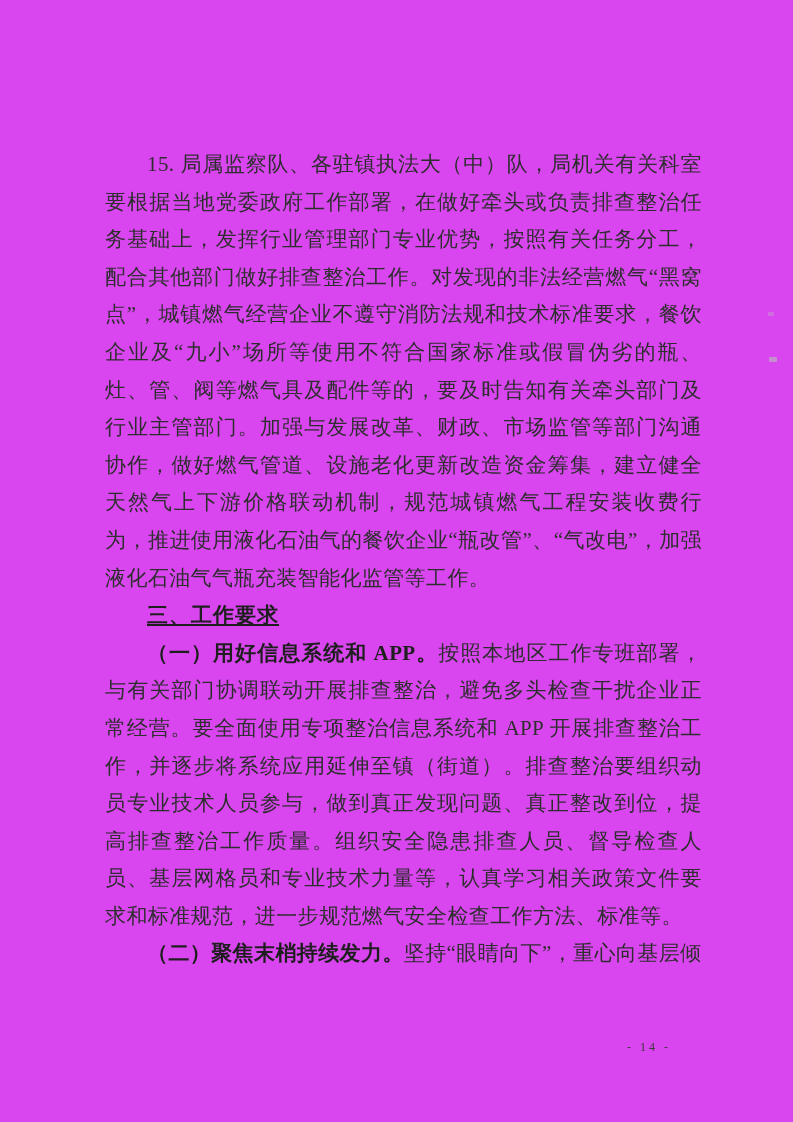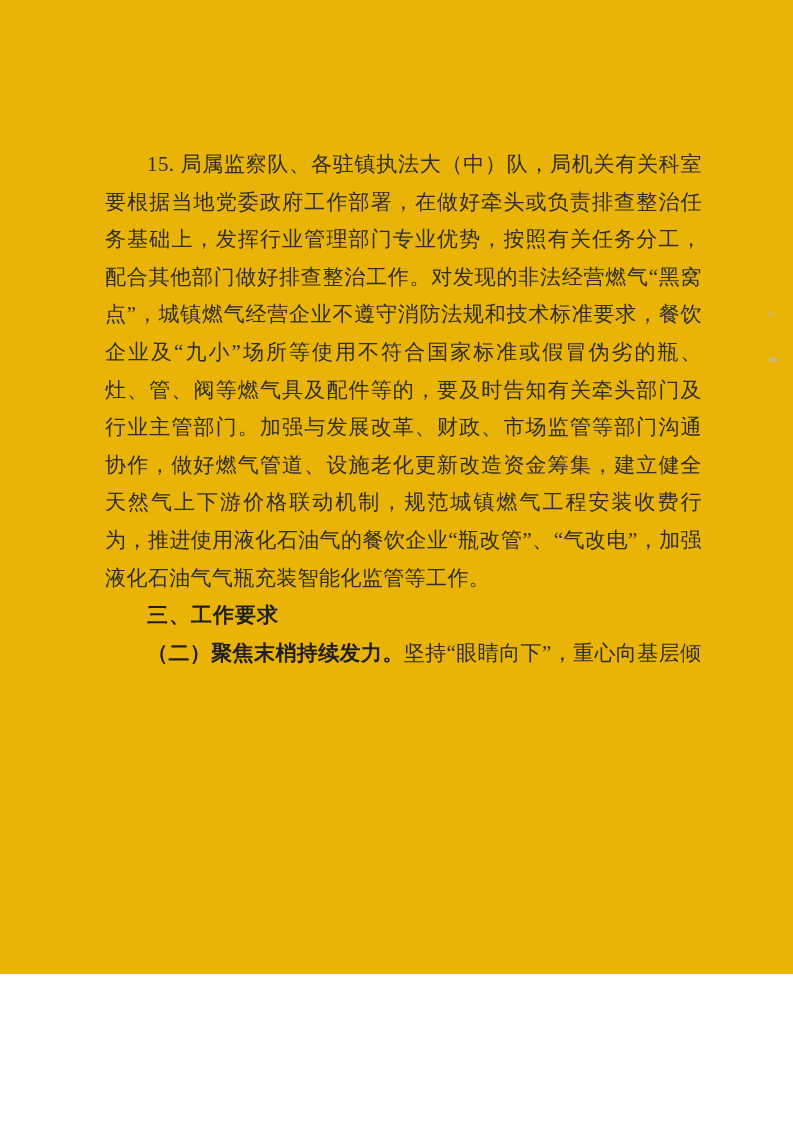--- a/index.html
+++ b/index.html
@@ -3,22 +3,22 @@
 <meta charset="utf-8">
 <style>
   html, body {
     margin: 0;
     padding: 0;
     background: #fdfdfd;
   }
   .page {
     position: relative;
     width: 793px;
-    height: 974px;
-    background: #eab308;
+    height: 1122px;
+    background: #d946ef;
     overflow: hidden;
     font-family: "Liberation Serif", serif;
     color: #2e2e2e;
   }
   .content {
     position: absolute;
     left: 105px;
     top: 146px;
     width: 597px;
     text-align: justify;
@@ -28,20 +28,21 @@
     font-size: 21px;
     line-height: 37.6px;
     text-indent: 2em;
     letter-spacing: 0.4px;
     word-break: break-all;
   }
   .heading {
     font-weight: bold;
     color: #1e1e1e;
     letter-spacing: 1px;
+    text-decoration: underline;
   }
   .lead {
     font-weight: bold;
     color: #1e1e1e;
   }
   .page-number {
     position: absolute;
     right: 122px;
     top: 1040px;
     font-size: 12px;
@@ -61,20 +62,21 @@
 <body>
 
 <div class="page">
 
   <div class="content">
 
     <p class="para">15. 局属监察队、各驻镇执法大（中）队，局机关有关科室要根据当地党委政府工作部署，在做好牵头或负责排查整治任务基础上，发挥行业管理部门专业优势，按照有关任务分工，配合其他部门做好排查整治工作。对发现的非法经营燃气“黑窝点”，城镇燃气经营企业不遵守消防法规和技术标准要求，餐饮企业及“九小”场所等使用不符合国家标准或假冒伪劣的瓶、灶、管、阀等燃气具及配件等的，要及时告知有关牵头部门及行业主管部门。加强与发展改革、财政、市场监管等部门沟通协作，做好燃气管道、设施老化更新改造资金筹集，建立健全天然气上下游价格联动机制，规范城镇燃气工程安装收费行为，推进使用液化石油气的餐饮企业“瓶改管”、“气改电”，加强液化石油气气瓶充装智能化监管等工作。</p>
 
     <p class="para heading">三、工作要求</p>
 
+    <p class="para"><span class="lead">（一）用好信息系统和 APP。</span><span>按照本地区工作专班部署，与有关部门协调联动开展排查整治，避免多头检查干扰企业正常经营。要全面使用专项整治信息系统和 APP 开展排查整治工作，并逐步将系统应用延伸至镇（街道）。排查整治要组织动员专业技术人员参与，做到真正发现问题、真正整改到位，提高排查整治工作质量。组织安全隐患排查人员、督导检查人员、基层网格员和专业技术力量等，认真学习相关政策文件要求和标准规范，进一步规范燃气安全检查工作方法、标准等。</span></p>
 
     <p class="para"><span class="lead">（二）聚焦末梢持续发力。</span><span>坚持“眼睛向下”，重心向基层倾</span></p>
 
   </div>
 
   <div class="page-number">- 14 -</div>
 
   <div class="artifact a1"></div>
   <div class="artifact a2"></div>
 

